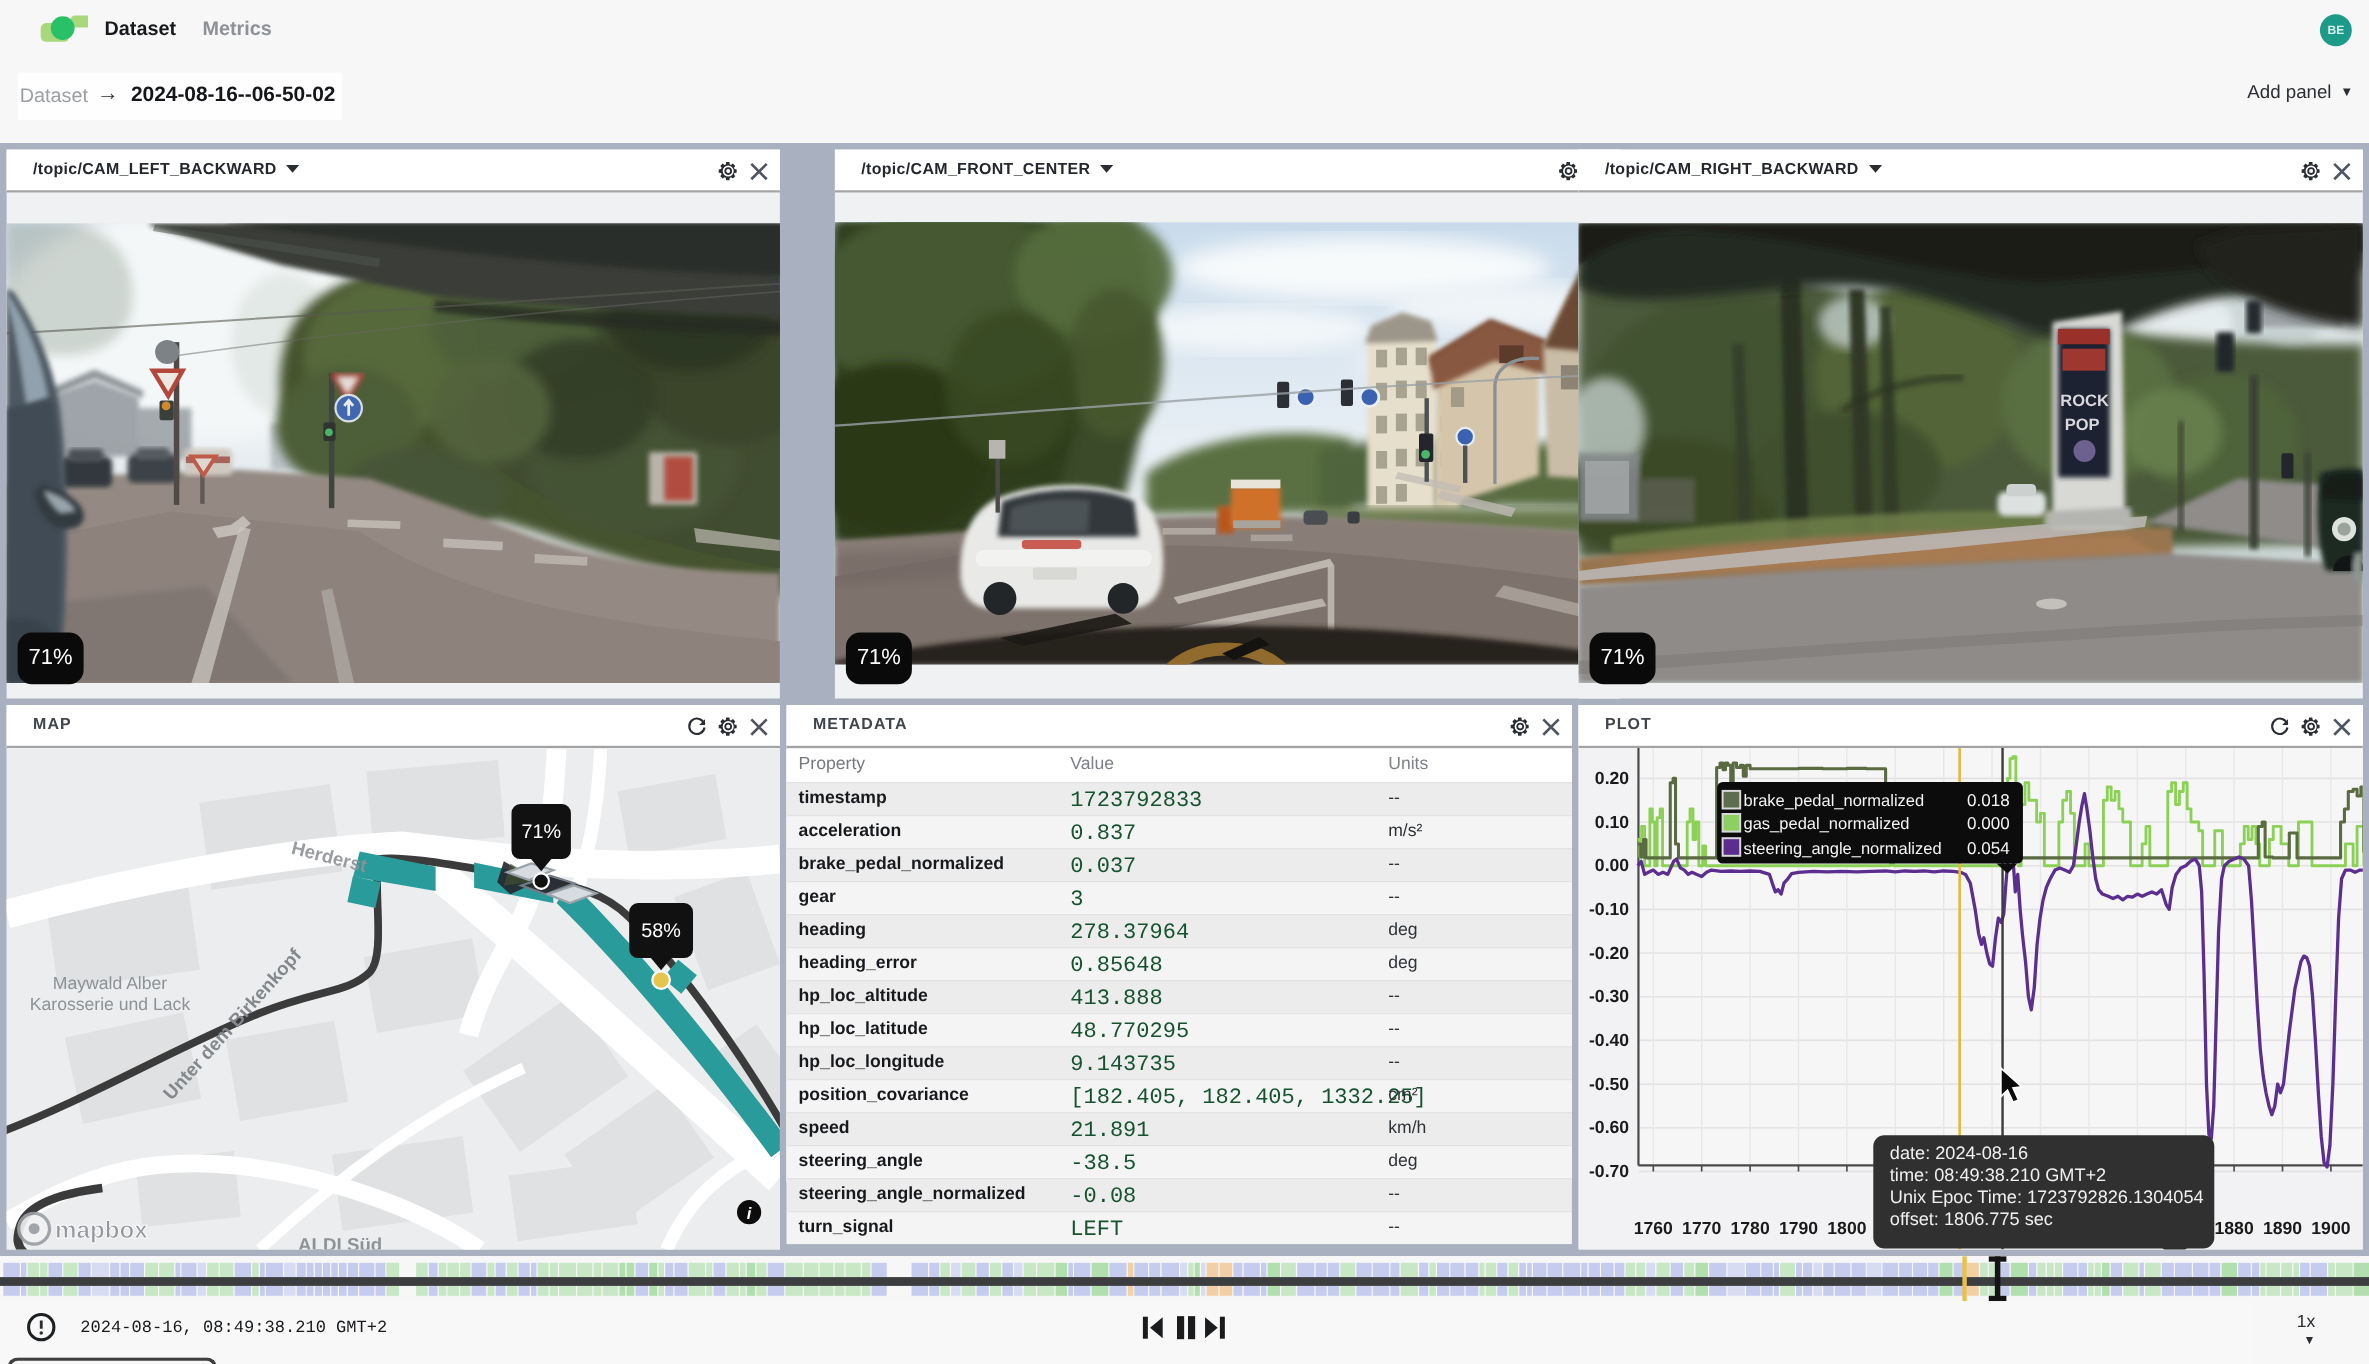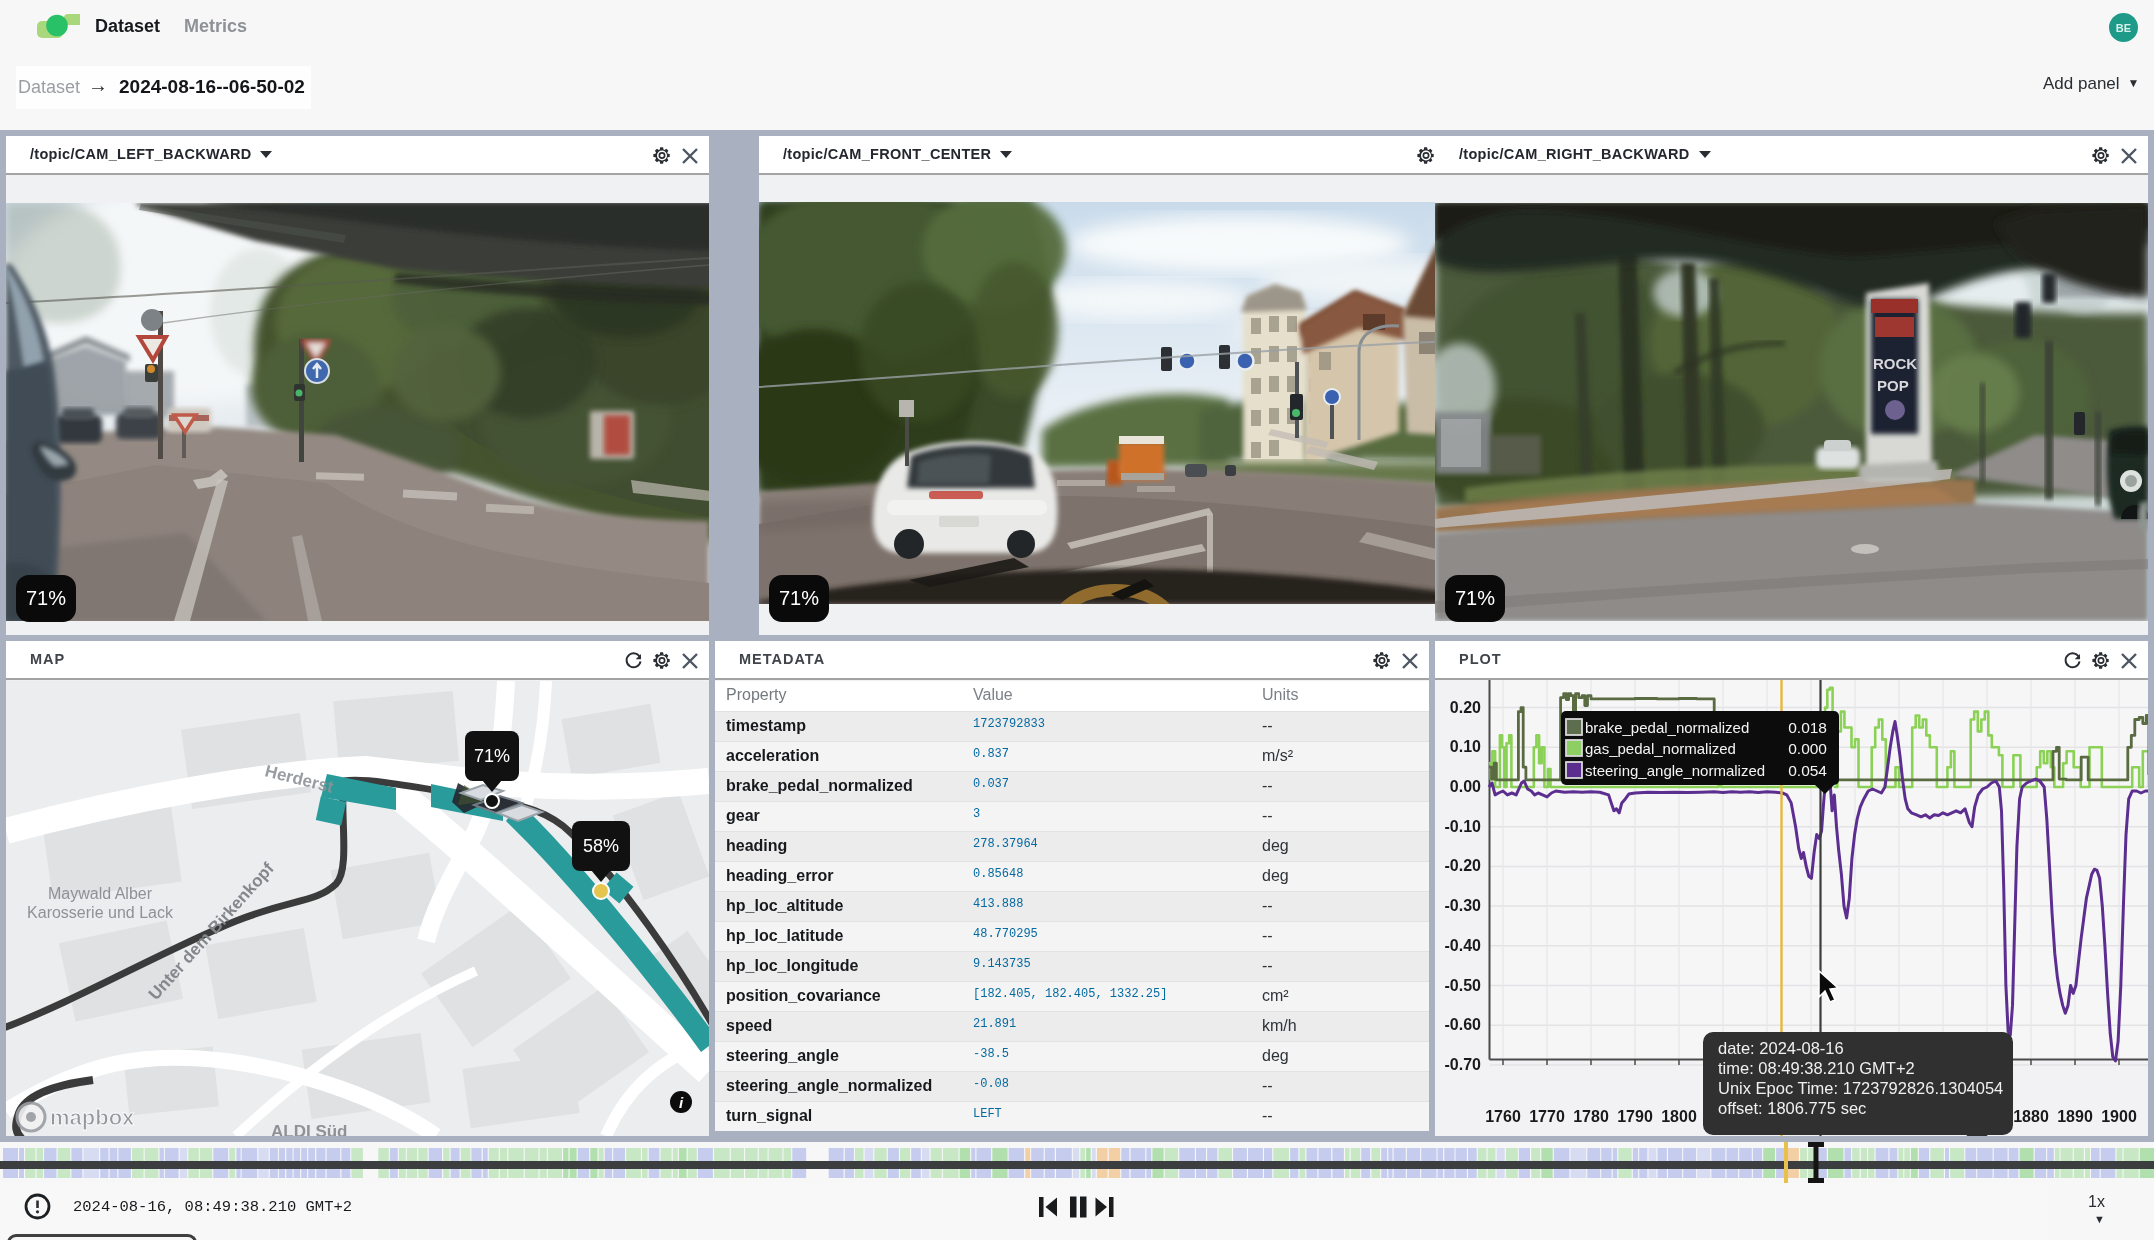--- a/index.html
+++ b/index.html
@@ -34,21 +34,21 @@
 #p-map  { left:6px;    top:641px; width:703px; height:495px; }
 #p-meta { left:715px;  top:641px; width:714px; height:434px; }
 #p-plot { left:1435px; top:641px; width:713px; height:495px; }
 .cam-img { position:absolute; left:0; }
 #meta-table { position:absolute; left:0; top:40px; right:0; bottom:0; background:#fafafa; font-size:17px; }
 #meta-table .hrow { position:absolute; left:0; right:0; top:0; height:30px; background:#fff; color:#7d8187; }
 .mrow { position:absolute; left:0; right:0; height:30px; border-top:1px solid #e2e2e3; }
 .mrow.odd { background:#ececed; }
 .mrow.even { background:#f4f4f5; }
 .mc1 { position:absolute; left:11px; top:5px; font-weight:bold; color:#17191c; font-size:16px; }
-.mc2 { position:absolute; left:258px; top:5px; font-family:"Liberation Mono", monospace; font-size:12px; color:#0369a1; }
+.mc2 { position:absolute; left:258px; top:5px; font-family:"Liberation Mono", monospace; font-size:20px; color:#14532d; }
 .mc3 { position:absolute; left:547px; top:5px; color:#2e3338; font-size:16px; }
 .hc { font-size:16px; }
 #timeline { position:absolute; left:0; top:1142px; width:2154px; height:41px; background:#f7f7f8; }
 #botbar { position:absolute; left:0; top:1183px; width:2048px; height:57px; background:#f8f8f8; }
 #stamp { position:absolute; left:73px; top:15px; font-family:"Liberation Mono", monospace; font-size:15.5px; color:#17191c; }
 #speed { position:absolute; left:2088px; top:10px; font-size:16px; color:#2a2d31; }
 </style>
 </head>
 <body>
 <div id="page">

